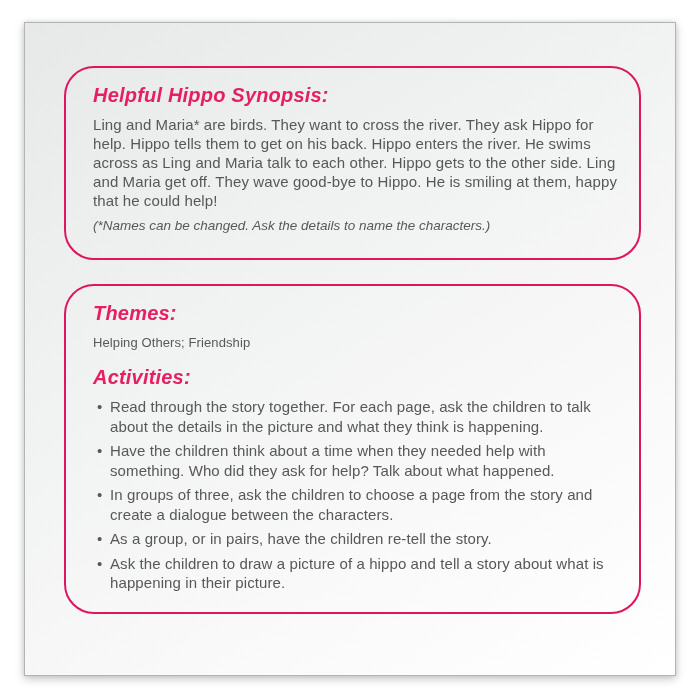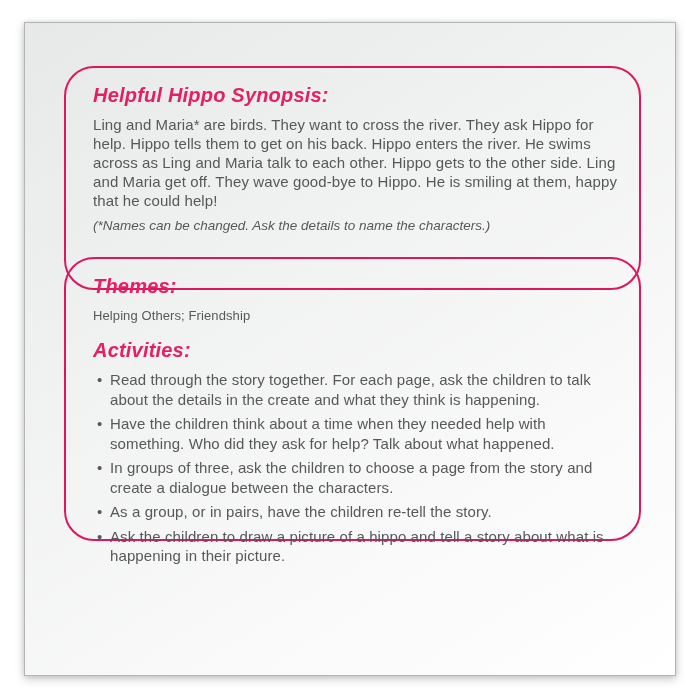--- a/index.html
+++ b/index.html
@@ -29,22 +29,22 @@
   .box {
     position: absolute;
     left: 39px;
     width: 577px;
     box-sizing: border-box;
     border: 2.5px solid var(--border, #de1660);
     border-radius: 30px;
     padding: 16px 22px 0 27px;
     background: transparent;
   }
-  .box-synopsis { top: 43px;  height: 224px; }
-  .box-details  { top: 234px; height: 284px; }
+  .box-synopsis { top: 43px;  height: 194px; }
+  .box-details  { top: 261px; height: 330px; }
   .head {
     margin: 0;
     font-size: 20px;
     line-height: 23px;
     font-style: italic;
     font-weight: bold;
     letter-spacing: 0.2px;
     color: var(--accent, #e61e63);
   }
   .body-text {
@@ -104,21 +104,21 @@
       <h2 class="head">Helpful Hippo Synopsis:</h2>
       <p class="body-text">Ling and Maria* are birds. They want to cross the river. They ask Hippo for help. Hippo tells them to get on his back. Hippo enters the river. He swims across as Ling and Maria talk to each other. Hippo gets to the other side. Ling and Maria get off. They wave good-bye to Hippo. He is smiling at them, happy that he could help!</p>
       <p class="footnote">(*Names can be changed. Ask the details to name the characters.)</p>
     </section>
 
     <section class="box box-details">
       <h2 class="head">Themes:</h2>
       <p class="themes-text">Helping Others; Friendship</p>
       <h2 class="head activities-head">Activities:</h2>
       <ul class="activities-list">
-        <li>Read through the story together. For each page, ask the children to talk about the details in the create and what they think is happening.</li>
+        <li>Read through the story together. For each page, ask the children to talk about the details in the picture and what they think is happening.</li>
         <li>Have the children think about a time when they needed help with something. Who did they ask for help? Talk about what happened.</li>
         <li>In groups of three, ask the children to choose a page from the story and create a dialogue between the characters.</li>
         <li>As a group, or in pairs, have the children re-tell the story.</li>
         <li>Ask the children to draw a picture of a hippo and tell a story about what is happening in their picture.</li>
       </ul>
     </section>
 
   </div>
 </div>
 

